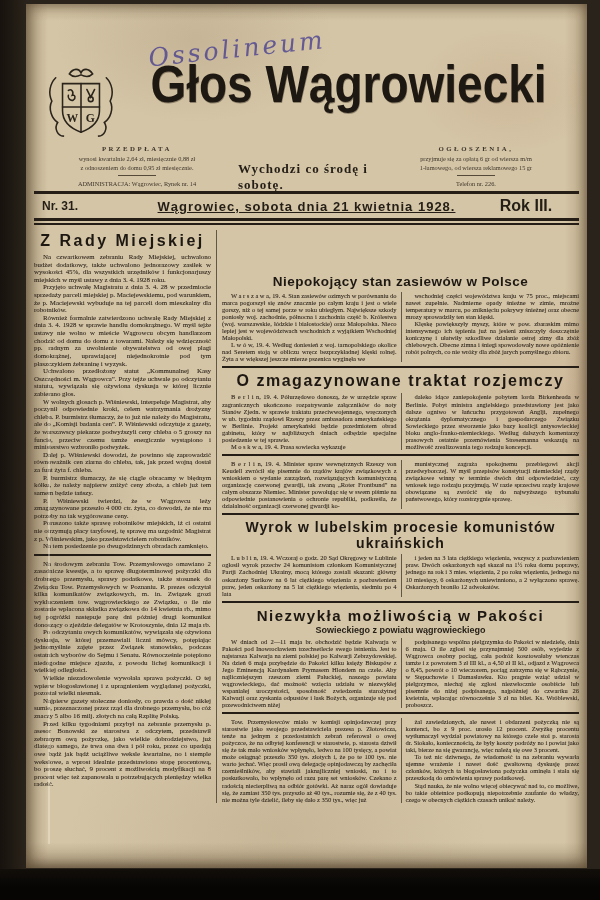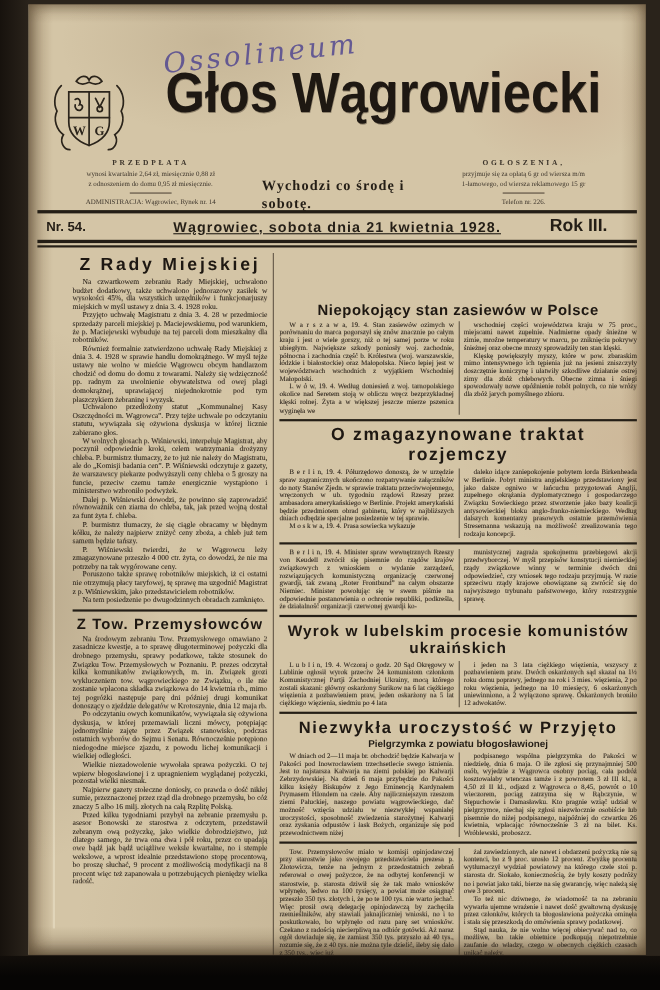--- a/index.html
+++ b/index.html
@@ -53,21 +53,21 @@
 
   .rule-heavy { height:3px; background:#241e16; margin:3px 8px 0 8px; }
   .dateline { display:grid; grid-template-columns:90px 1fr 90px; align-items:center; padding:3px 16px 2px 16px;
     font-family:"Liberation Sans", sans-serif; font-weight:bold; color:#241e16; }
   .dateline .issue { font-size:12px; text-align:left; }
   .dateline .date  { font-size:13px; text-align:center; letter-spacing:1px;text-decoration:underline; }
   .dateline .vol   { font-size:16px; text-align:center; }
   .rule-double { border-top:3px solid #241e16; border-bottom:2px solid #241e16; height:2px; margin:1px 8px 5px 8px; }
 
   .content { display:flex; padding:0 8px; max-height:648px; overflow:hidden; }
-  .col-left { width:177px; flex:none; padding-right:5px; border-right:1px solid rgba(60,50,38,0.75);margin-left:32px; }
+  .col-left { width:177px; flex:none; padding-right:5px; border-right:1px solid rgba(60,50,38,0.75); }
   .col-right { flex:1; min-width:0; padding-left:5px; }
 
   h2, h3 { font-family:"Liberation Sans", sans-serif; color:#1e1812; text-align:center; margin:2px 0 3px 0; font-weight:bold; }
   .h-left-1 { font-size:16px; letter-spacing:2.5px; }
   .h-left-2 { font-size:13.5px; letter-spacing:1px; }
   .h-a1 { font-size:13.5px; letter-spacing:0.5px;margin-top:44px; }
   .h-a2 { font-size:16px; letter-spacing:1.5px; }
   .h-a3 { font-size:13.5px; letter-spacing:0.5px; }
   .h-a4 { font-size:14px; letter-spacing:1px; line-height:1.15; }
   .h-a5 { font-size:15px; letter-spacing:1.5px; margin-bottom:0; }
@@ -127,21 +127,21 @@
         <div class="info-line">przyjmuje się za opłatą 6 gr od wiersza m/m</div>
         <div class="info-line">1-łamowego, od wiersza reklamowego 15 gr</div>
         <div class="mini-rule"></div>
         <div class="info-phone">Telefon nr. 226.</div>
       </div>
     </div>
 
     <div class="rule-heavy"></div>
 
     <div class="dateline">
-      <span class="issue">Nr. 54.</span>
+      <span class="issue">Nr. 31.</span>
       <span class="date">Wągrowiec, sobota dnia 21 kwietnia 1928.</span>
       <span class="vol">Rok III.</span>
     </div>
 
     <div class="rule-double"></div>
 
     <div class="content">
 
       <div class="col-left">
         <h2 class="h-left-1">Z Rady Miejskiej</h2>
@@ -151,21 +151,20 @@
             <p class="para">Również formalnie zatwierdzono uchwałę Rady Miejskiej z dnia 3. 4. 1928 w sprawie handlu domokrążnego. W myśl tejże ustawy nie wolno w mieście Wągrowcu obcym handlarzom chodzić od domu do domu z towarami. Należy się wdzięczność pp. radnym za uwolnienie obywatelstwa od owej plagi domokrążnej, uprawiającej niejednokrotnie pod tym płaszczykiem żebraninę i wyzysk.</p>
             <p class="para">Uchwalono przedłożony statut „Kommunalnej Kasy Oszczędności m. Wągrowca”. Przy tejże uchwale po odczytaniu statutu, wywiązała się ożywiona dyskusja w której licznie zabierano głos.</p>
             <p class="para">W wolnych głosach p. Wiśniewski, interpeluje Magistrat, aby poczynił odpowiednie kroki, celem watrzymania drożyzny chleba. P. burmistrz tłumaczy, że to już nie należy do Magistratu, ale do „Komisji badania cen”. P. Wiśniewski odczytuje z gazety, że warszawscy piekarze podwyższyli ceny chleba o 5 groszy na funcie, przeciw czemu tamże energicznie wystąpiono i ministerstwo wzbroniło podwyżek.</p>
             <p class="para">Dalej p. Wiśniewski dowodzi, że powinno się zaprowadzić równoważnik cen ziarna do chleba, tak, jak przed wojną dostał za funt żyta f. chleba.</p>
             <p class="para">P. burmistrz tłumaczy, że się ciągle obracamy w błędnym kółku, że należy najpierw zniżyć ceny zboża, a chleb już tem samem będzie tańszy.</p>
             <p class="para">P. Wiśniewski twierdzi, że w Wągrowcu leży zmagazynowane przeszło 4 000 ctr. żyta, co dowodzi, że nie ma potrzeby na tak wygórowane ceny.</p>
             <p class="para">Poruszono także sprawę robotników miejskich, iż ci ostatni nie otrzymują płacy taryfowej, tę sprawę ma uzgodnić Magistrat z p. Wiśniewskim, jako przedstawicielem robotników.</p>
             <p class="para">Na tem posiedzenie po dwugodzinnych obradach zamknięto.</p>
           </div>
         <div class="rule-mid"></div>
-        <h3 class="h-left-2">Z Tow. Przemysłowców</h3>
         <div>
             <p class="para">Na środowym zebraniu Tow. Przemysłowego omawiano 2 zasadnicze kwestje, a to sprawę długoterminowej pożyczki dla drobnego przemysłu, sprawy podatkowe, także stosunek do Związku Tow. Przemysłowych w Poznaniu. P. prezes odczytał kilka komunikatów związkowych, m. in. Związek grozi wykluczeniem tow. wągrowieckiego ze Związku, o ile nie zostanie wpłacona składka związkowa do 14 kwietnia rb., mimo tej pogróżki następuje parę dni później drugi komunikat donoszący o zjeździe delegatów w Krotoszynie, dnia 12 maja rb.</p>
             <p class="para">Po odczytaniu owych komunikatów, wywiązała się ożywiona dyskusja, w której przemawiali liczni mówcy, potępiając jednomyślnie zajęte przez Związek stanowisko, podczas ostatnich wyborów do Sejmu i Senatu. Równocześnie potępiono niedogodne miejsce zjazdu, z powodu lichej komunikacji i wielkiej odległości.</p>
             <p class="para">Wielkie niezadowolenie wywołała sprawa pożyczki. O tej wpierw błogosławionej i z upragnieniem wyglądanej pożyczki, pozostał wielki niesmak.</p>
             <p class="para">Najpierw gazety stołeczne doniosły, co prawda o dość nikłej sumie, przeznaczonej przez rząd dla drobnego przemysłu, bo cóż znaczy 5 albo 16 milj. złotych na całą Rzplitę Polską.</p>
             <p class="para">Przed kilku tygodniami przybył na zebranie przemysłu p. asesor Bonowski ze starostwa z odczytem, przedstawił zebranym ową pożyczkę, jako wielkie dobrodziejstwo, już dlatego samego, że trwa ona dwa i pół roku, przez co upadają owe bądź jak bądź uciążliwe weksle kwartalne, no i stemple wekslowe, a wprost idealnie przedstawiono stopę procentową, bo proszę słuchać, 9 procent z możliwością modyfikacji na 8 procent więc też zapanowała u potrzebujących pieniędzy wielka radość.</p>
           </div>
       </div>
 
       <div class="col-right">
@@ -218,22 +217,22 @@
                 <p class="para">L u b l i n, 19. 4.  Wczoraj o godz. 20 Sąd Okręgowy w Lublinie ogłosił wyrok przeciw 24 komunistom członkom Komunistycznej Partji Zachodniej Ukrainy, mocą którego zostali skazani: główny oskarżony Surikow na 6 lat ciężkiego więzienia z pozbawieniem praw, jeden oskarżony na 5 lat ciężkiego więzienia, siedmiu po 4 lata</p>
               </div>
             <div class="c">
                 <p class="para">i jeden na 3 lata ciężkiego więzienia, wszyscy z pozbawieniem praw. Dwóch oskarżonych sąd skazał na 1½ roku domu poprawy, jednego na rok i 3 mies. więzienia, 2 po roku więzienia, jednego na 10 miesięcy, 6 oskarżonych uniewinniono, a 2 wyłączono sprawę. Oskarżonych broniło 12 adwokatów.</p>
               </div>
           </div>
         </section>
         <div class="rule-mid"></div>
 
         <section>
-          <h2 class="h-a5">Niezwykła uroczystość w Przyjęto</h2>
-          <div class="subtitle">Pielgrzymka z powiatu błogosławionej</div>
+          <h2 class="h-a5">Niezwykła możliwością w Pakości</h2>
+          <div class="subtitle">Sowieckiego z powiatu wągrowieckiego</div>
           <div class="twocol">
             <div class="c">
                 <p class="para">W dniach od 2—11 maja br. obchodzić będzie Kalwarja w Pakości pod Inowrocławiem trzechsetlecie swego istnienia. Jest to najstarsza Kalwarja na ziemi polskiej po Kalwarji Zebrzydowskiej. Na dzień 6 maja przybędzie do Pakości kilku księży Biskupów z Jego Eminencją Kardynałem Prymasem Hlondem na czele. Aby najliczniejszym rzeszom ziemi Pałuckiej, naszego powiatu wągrowieckiego, dać możność wzięcia udziału w niezwykłej wspaniałej uroczystości, sposobność zwiedzenia starożytnej Kalwarji oraz zyskania odpustów i łask Bożych, organizuje się pod przewodnictwem niżej</p>
               </div>
             <div class="c">
                 <p class="para">podpisanego wspólna pielgrzymka do Pakości w niedzielę, dnia 6 maja. O ile zgłosi się przynajmniej 500 osób, wyjedzie z Wągrowca osobny pociąg, cała podróż kosztowałaby wtenczas tamże i z powrotem 3 zł III kl., a 4,50 zł II kl., odjazd z Wągrowca o 8,45, powrót o 10 wieczorem, pociąg zatrzyma się w Rąbczynie, w Stępuchowie i Damasławku. Kto pragnie wziąć udział w pielgrzymce, niechaj się zgłosi niezwłocznie osobiście lub pisemnie do niżej podpisanego, najpóźniej do czwartku 26 kwietnia, wpłacając równocześnie 3 zł na bilet.      Ks. Wróblewski, proboszcz.</p>
               </div>
           </div>
         </section>
         <div class="rule-mid"></div>

